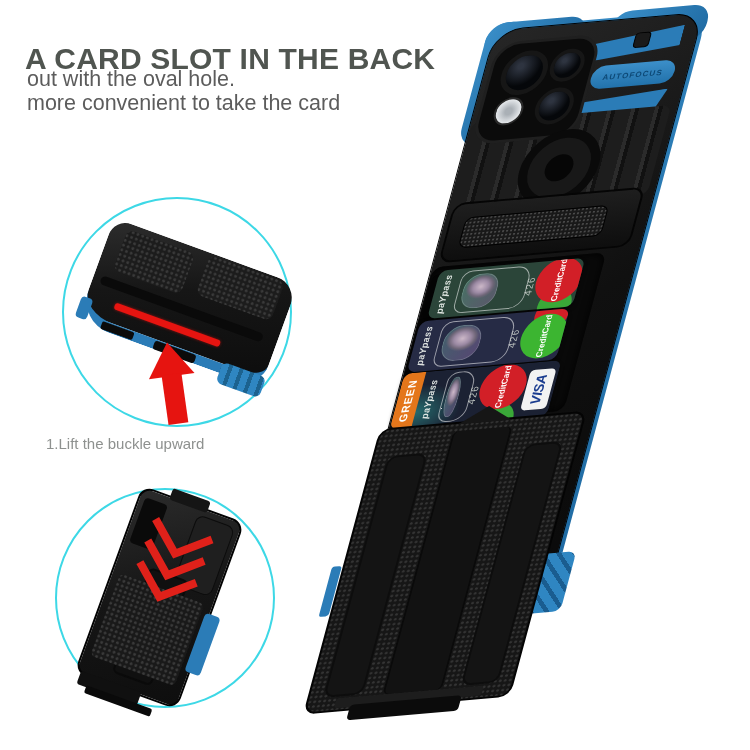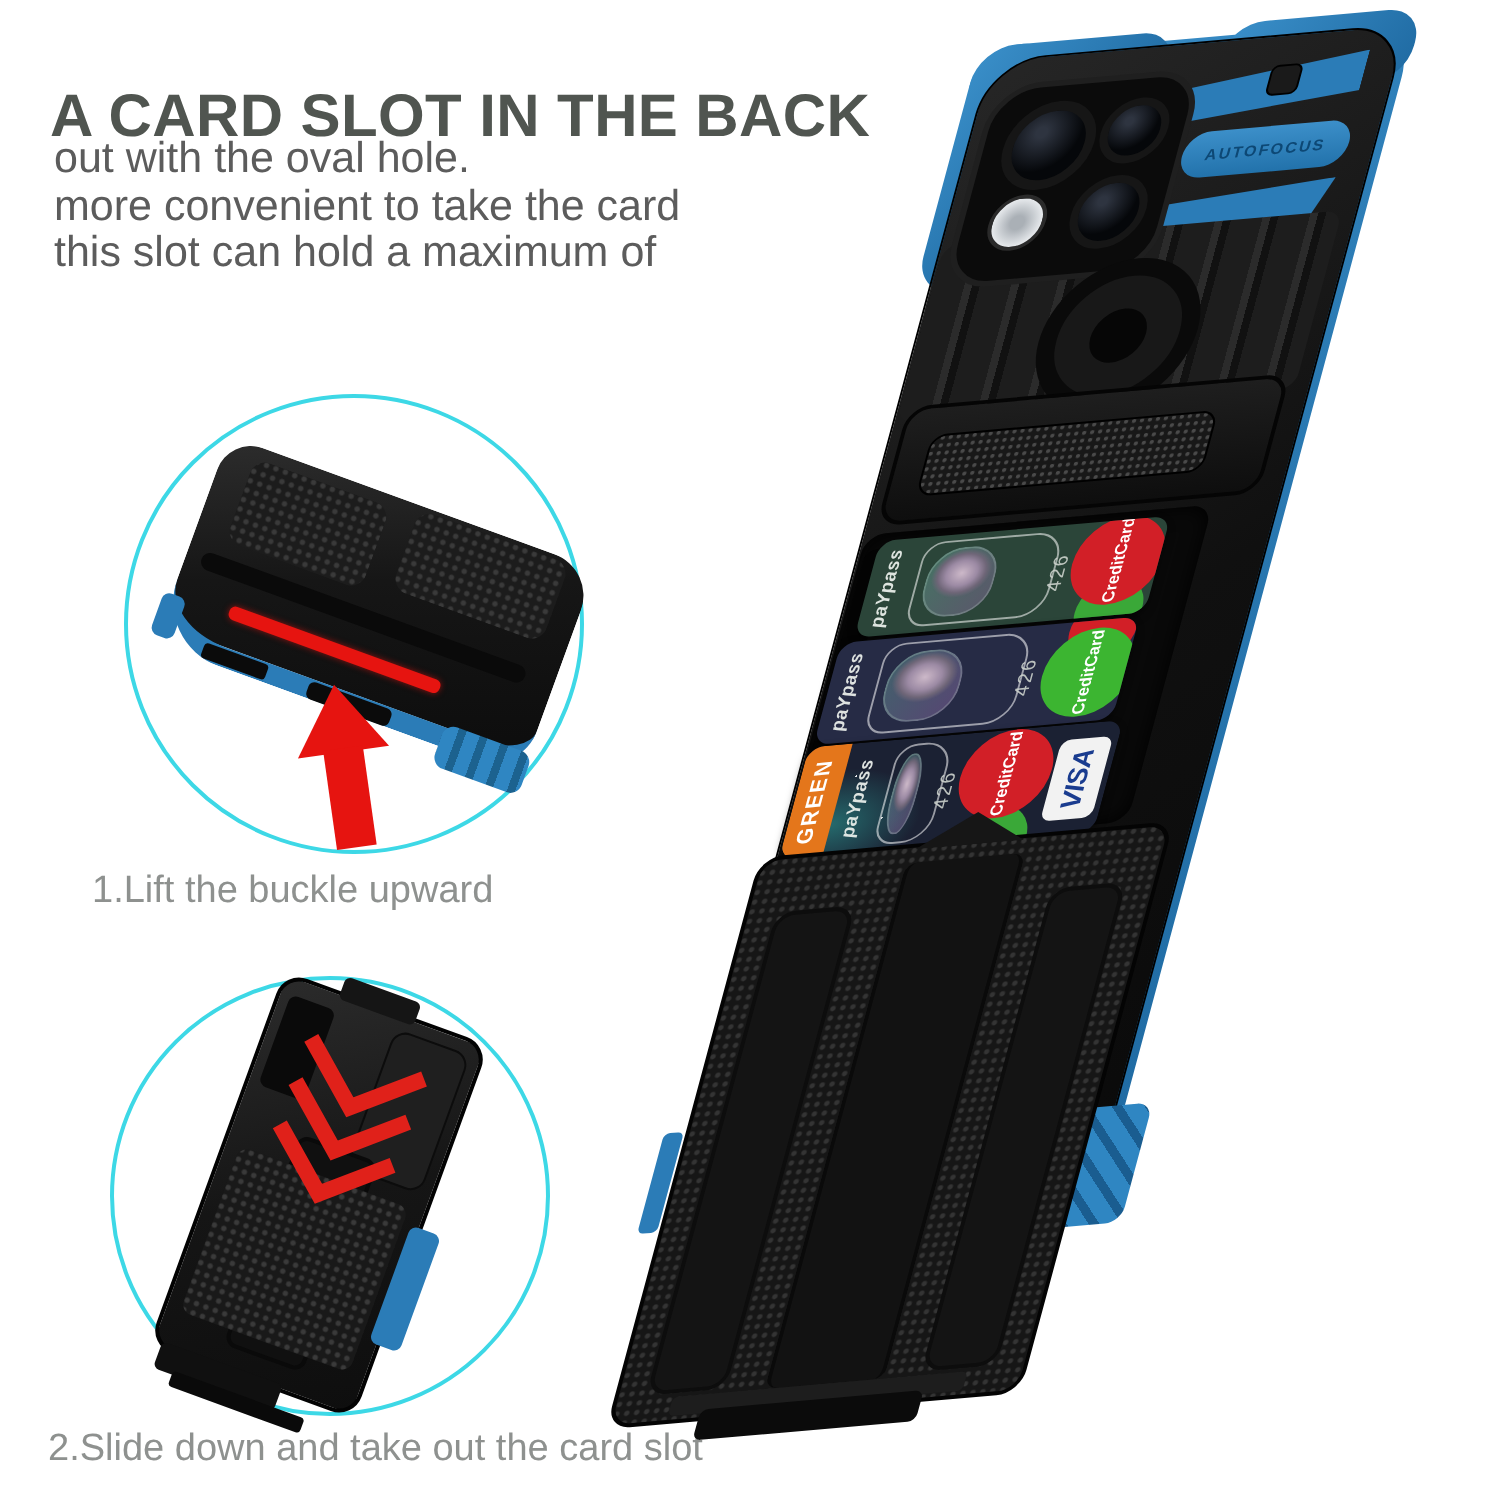--- a/index.html
+++ b/index.html
@@ -1,21 +1,21 @@
 <!DOCTYPE html>
 <html style="--accent_blue: #2b7cb7; --circle_cyan: #3dd8e6; --arrow_red: #e61410; --title_color: #505550; --text_color: #5c5c5c; --caption_color: #8e918f; --visa_blue: #1a3c8f;"><head>
 <meta charset="utf-8">
 <style>
   html,body{margin:0;padding:0;background:#fff;font-family:"Liberation Sans",sans-serif;}
   .canvas{position:relative;width:750px;height:750px;background:#fff;overflow:hidden;}
 
   
   .headline{position:absolute;left:25px;top:22px;font-size:30px;line-height:34px;font-weight:700;color:var(--title_color);letter-spacing:.2px;}
   .desc{position:absolute;left:27px;top:68px;font-size:21.5px;line-height:23.5px;color:var(--text_color);}
-  .caption{position:absolute;font-size:19px;color:var(--caption_color);z-index:1;}
+  .caption{position:absolute;font-size:15px;color:var(--caption_color);z-index:1;}
   .caption.c1{left:46px;top:435px;}
   .caption.c2{left:24px;top:714px;}
 
   
   .circle{position:absolute;border:2.5px solid var(--circle_cyan);border-radius:50%;z-index:2;}
   .circle.one{left:62px;top:197px;width:226px;height:226px;}
   .circle.two{left:55px;top:488px;width:216px;height:216px;}
 
   
   .corner-piece{position:absolute;left:90px;top:248px;width:195px;height:100px;transform:rotate(20deg);z-index:3;
@@ -129,21 +129,20 @@
 </style>
 </head>
 <body>
 
 <div class="canvas">
 
   <h1 class="headline">A CARD SLOT IN THE BACK</h1>
   <div class="desc">
     <div>out with the oval hole.</div>
     <div>more convenient to take the card</div>
-    <div>this slot can hold a maximum of</div>
   </div>
 
   <div class="circle one"></div>
   <div class="circle two"></div>
 
   <div class="corner-piece">
     <div class="corner-dots-a dots"></div>
     <div class="corner-dots-b dots"></div>
     <div class="corner-groove"></div>
     <div class="corner-red-slot"></div>
@@ -166,21 +165,20 @@
     <div class="slide-dots dots"></div>
     <div class="slide-blue"></div>
     <div class="slide-foot"></div>
     <div class="slide-foot2"></div>
     <svg class="chevrons" width="76" height="84" viewBox="0 0 76 84">
       <polyline points="8,5 38,31 68,5" fill="none" stroke="#e0211a" stroke-width="8"></polyline>
       <polyline points="8,28 38,54 68,28" fill="none" stroke="#e0211a" stroke-width="8"></polyline>
       <polyline points="8,51 38,77 68,51" fill="none" stroke="#e0211a" stroke-width="8"></polyline>
     </svg>
   </div>
-  <div class="caption c2">2.Slide down and take out the card slot</div>
 
   <div class="phone">
     <div class="backing"></div>
     <div class="bumper bump-tl-top"></div>
     <div class="bumper bump-tl-side"></div>
     <div class="bumper bump-tr"></div>
     <div class="body"></div>
 
     <div class="blue-top-accent"></div>
     <div class="camera">

